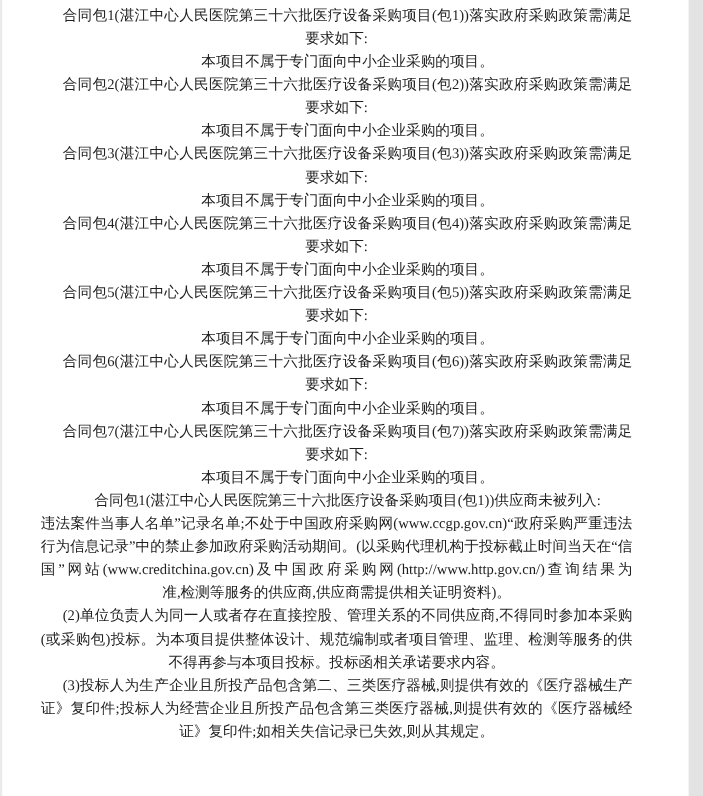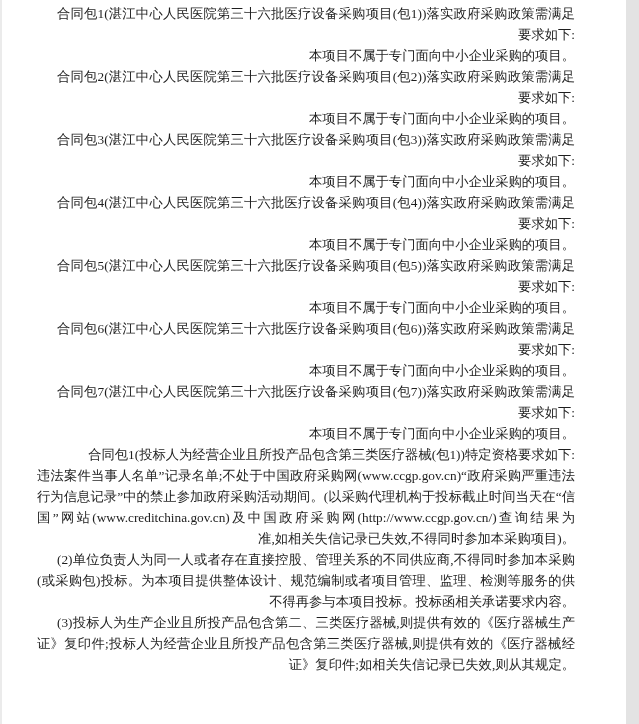--- a/index.html
+++ b/index.html
@@ -32,21 +32,21 @@
     left: 37px;
     top: 3px;
     width: 538px;
     font-size: 13.3px;
     letter-spacing: 0;
   }
   .line {
     height: 21px;
     line-height: 21px;
     overflow: hidden;
-    text-align: right;
+    text-align: center;
     white-space: normal;
   }
   .line.indent {
     text-indent: 20px;
   }
   .line.justify {
     text-align: justify;
     text-align-last: justify;
   }
 </style>
@@ -71,24 +71,24 @@
     <div class="line indent">本项目不属于专门面向中小企业采购的项目。</div>
     <div class="line indent justify">合同包5(湛江中心人民医院第三十六批医疗设备采购项目(包5))落实政府采购政策需满足的资格</div>
     <div class="line">要求如下:</div>
     <div class="line indent">本项目不属于专门面向中小企业采购的项目。</div>
     <div class="line indent justify">合同包6(湛江中心人民医院第三十六批医疗设备采购项目(包6))落实政府采购政策需满足的资格</div>
     <div class="line">要求如下:</div>
     <div class="line indent">本项目不属于专门面向中小企业采购的项目。</div>
     <div class="line indent justify">合同包7(湛江中心人民医院第三十六批医疗设备采购项目(包7))落实政府采购政策需满足的资格</div>
     <div class="line">要求如下:</div>
     <div class="line indent">本项目不属于专门面向中小企业采购的项目。</div>
-    <div class="line indent">合同包1(投标人为经营企业且所投产品包含第三类医疗器械(包1))特定资格要求如下:</div>
+    <div class="line indent">合同包1(湛江中心人民医院第三十六批医疗设备采购项目(包1))供应商未被列入:</div>
     <div class="line justify">违法案件当事人名单”记录名单;不处于中国政府采购网(www.ccgp.gov.cn)“政府采购严重违法失信</div>
     <div class="line justify">行为信息记录”中的禁止参加政府采购活动期间。(以采购代理机构于投标截止时间当天在“信用中</div>
-    <div class="line justify">国”网站(www.creditchina.gov.cn)及中国政府采购网(http://www.ccgp.gov.cn/)查询结果为</div>
-    <div class="line">准,如相关失信记录已失效,不得同时参加本采购项目)。</div>
+    <div class="line justify">国”网站(www.creditchina.gov.cn)及中国政府采购网(http://www.http.gov.cn/)查询结果为</div>
+    <div class="line">准,检测等服务的供应商,供应商需提供相关证明资料)。</div>
     <div class="line indent justify">(2)单位负责人为同一人或者存在直接控股、管理关系的不同供应商,不得同时参加本采购项目</div>
     <div class="line justify">(或采购包)投标。为本项目提供整体设计、规范编制或者项目管理、监理、检测等服务的供应商,</div>
     <div class="line">不得再参与本项目投标。投标函相关承诺要求内容。</div>
     <div class="line indent justify">(3)投标人为生产企业且所投产品包含第二、三类医疗器械,则提供有效的《医疗器械生产许可</div>
     <div class="line justify">证》复印件;投标人为经营企业且所投产品包含第三类医疗器械,则提供有效的《医疗器械经营许可</div>
     <div class="line">证》复印件;如相关失信记录已失效,则从其规定。</div>
   </div>
 
 </body></html>

